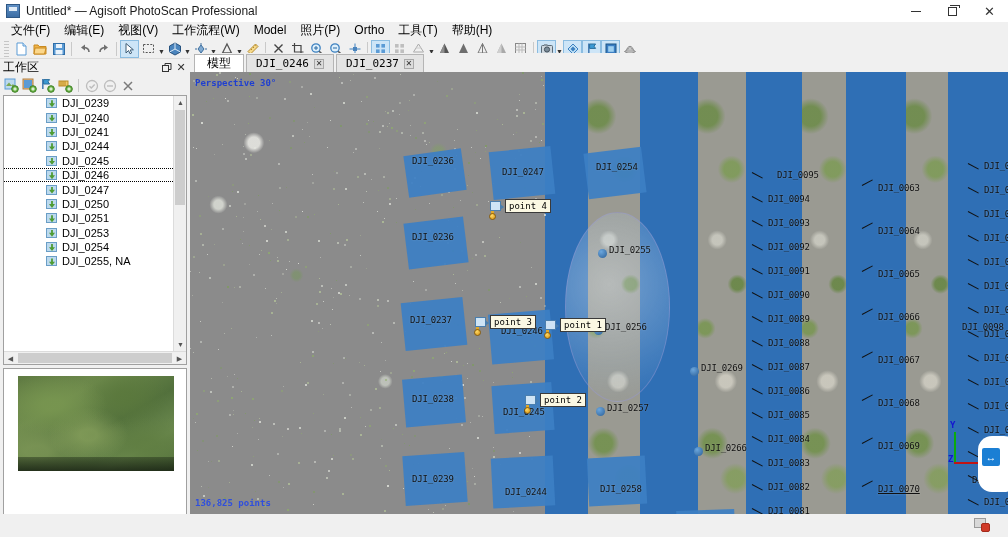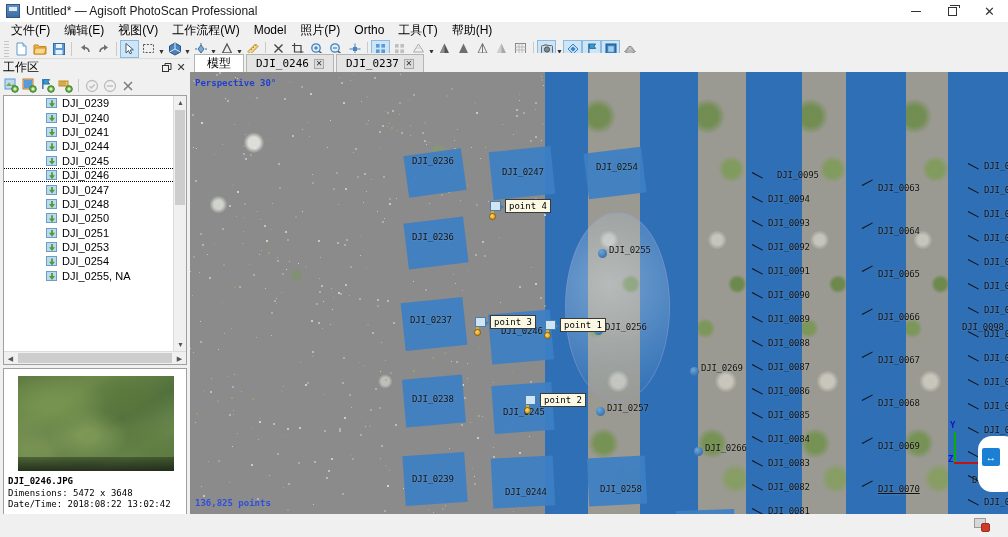--- a/index.html
+++ b/index.html
@@ -613,24 +613,20 @@
           <div class="tree-row sel">
             <span class="row-ico"></span>
             <span>DJI_0246</span>
           </div>
           <div class="tree-row">
             <span class="row-ico"></span>
             <span>DJI_0247</span>
           </div>
           <div class="tree-row">
             <span class="row-ico"></span>
-            <span>DJI_0248</span>
-          </div>
-          <div class="tree-row">
-            <span class="row-ico"></span>
             <span>DJI_0250</span>
           </div>
           <div class="tree-row">
             <span class="row-ico"></span>
             <span>DJI_0251</span>
           </div>
           <div class="tree-row">
             <span class="row-ico"></span>
             <span>DJI_0253</span>
           </div>
@@ -650,25 +646,20 @@
       </div>
       <div class="hscroll">
         <div class="sb-arrow hs-left">◀</div>
         <div class="sb-thumb-h"></div>
         <div class="sb-arrow hs-right">▶</div>
       </div>
     </div>
 
     <div class="preview">
       <div class="preview-img"></div>
-      <div class="preview-meta">
-        <div class="fname">DJI_0246.JPG</div>
-        <div>Dimensions: 5472 x 3648</div>
-        <div>Date/Time: 2018:08:22 13:02:42</div>
-      </div>
     </div>
 
     <div class="bottom-tabs">
       <div class="btab active">工作区</div>
       <div class="btab">参考</div>
     </div>
   </div>
 
   <div class="tabstrip">
     <div class="vtab active">

